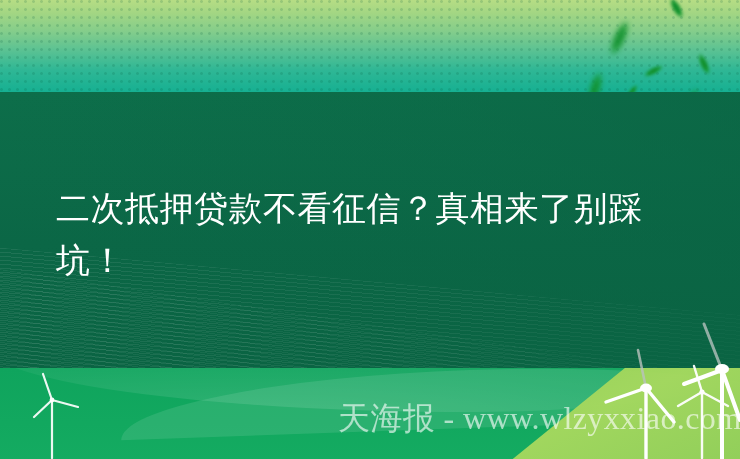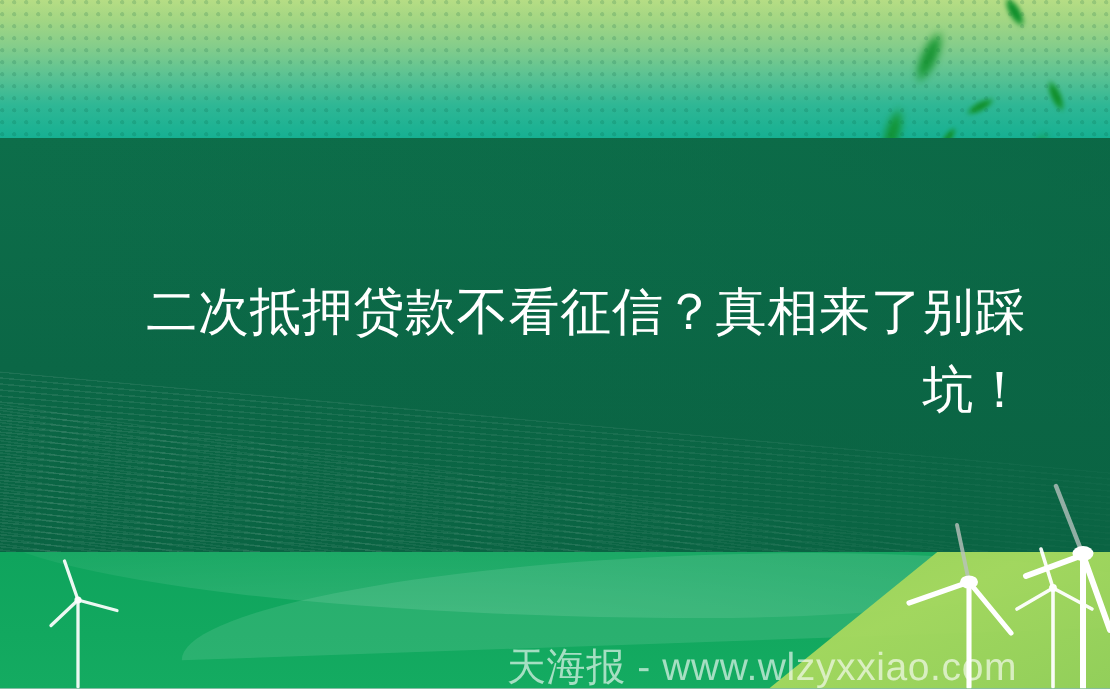--- a/index.html
+++ b/index.html
@@ -135,46 +135,46 @@
     position: absolute;
   }
   .turbine svg { display: block; overflow: visible; }
 
   
   .title-wrap {
     position: absolute;
     left: 0;
     top: 182px;
     width: 740px;
-    text-align: right;
+    text-align: left;
     padding: 0 56px;
     box-sizing: border-box;
   }
   .title {
     margin: 0;
     color: #ffffff;
     font-size: 34px;
     line-height: 52px;
     font-weight: 400;
     letter-spacing: 0.5px;
     font-family: "DejaVu Sans", "Liberation Sans", sans-serif;
     white-space: pre-wrap;
   }
 
   
   .watermark {
     position: absolute;
     left: 338px;
-    top: 429px;
+    top: 403px;
     color: rgba(255,255,255,0.62);
-    font-size: 26px;
+    font-size: 32px;
     line-height: 30px;
     letter-spacing: 0.4px;
     white-space: nowrap;
-    font-family: Liberation Sans, sans-serif;
+    font-family: Liberation Serif, serif;
   }
 </style>
 </head>
 <body>
 
 <div id="poster">
 
   <div class="band-top"></div>
 
   <div>

